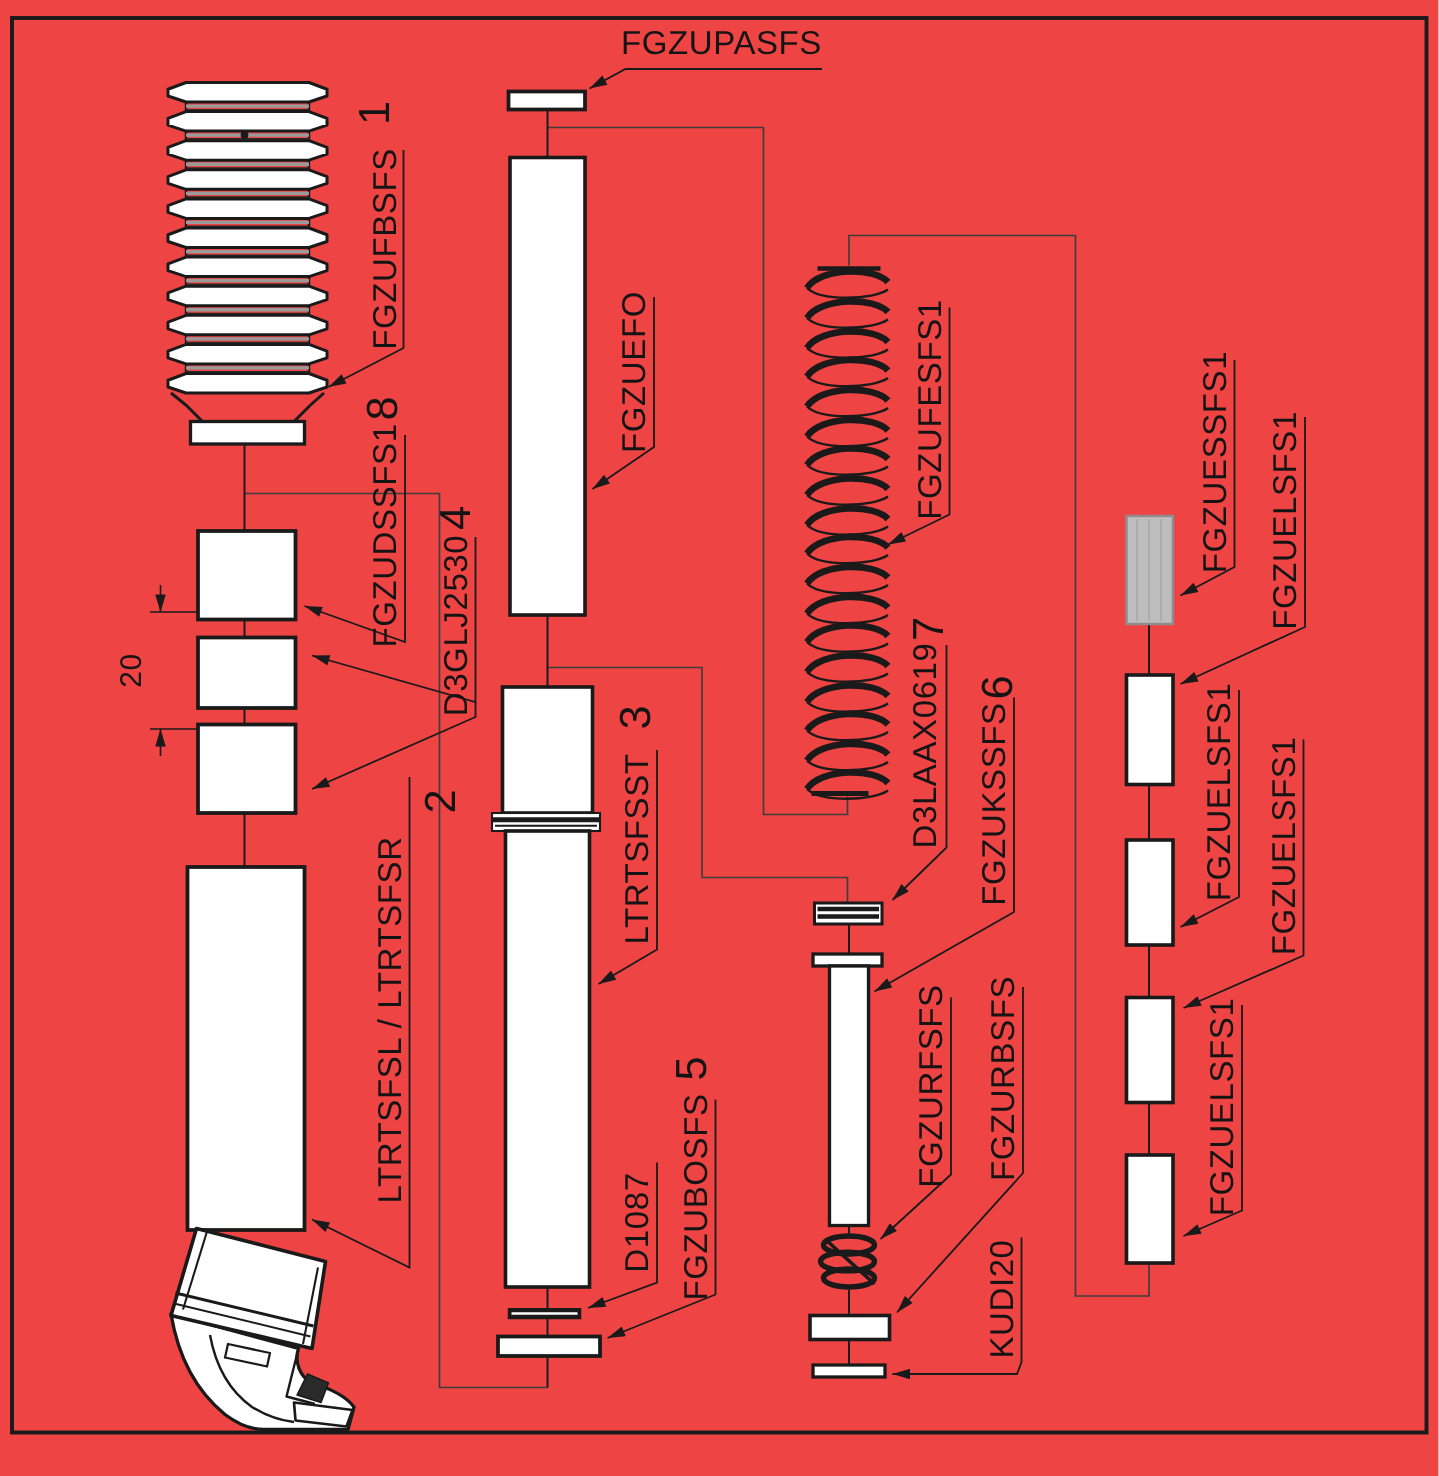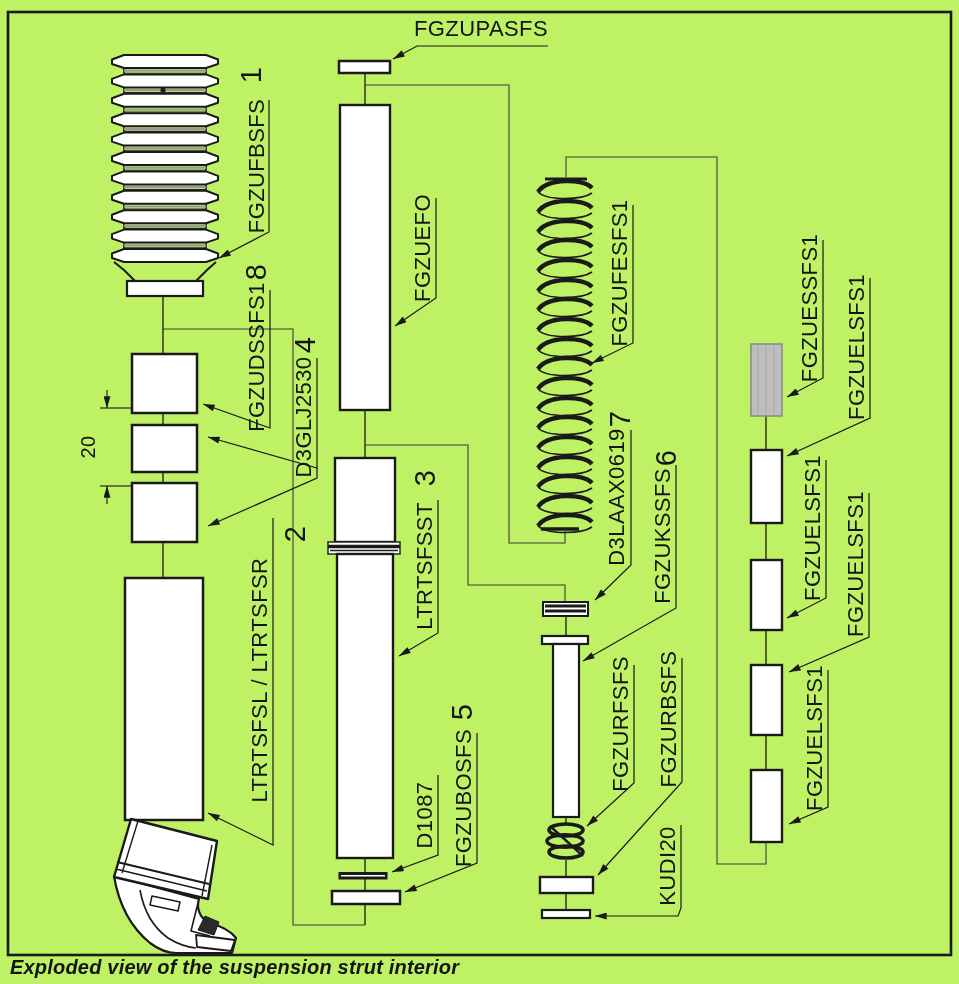--- a/index.html
+++ b/index.html
@@ -1,16 +1,16 @@
 <!DOCTYPE html>
 <html><head>
 <meta charset="utf-8">
 <style>
   html,body{margin:0;padding:0;background:#fff;}
-  #stage{position:relative;width:959px;height:984px;background:#bef264;overflow:hidden;
+  #stage{position:relative;width:959px;height:984px;background:#ef4444;overflow:hidden;
          font-family:"Liberation Sans",sans-serif;color:#111;}
   #art{position:absolute;left:0;top:0;}
   .lbl{position:absolute;transform:translate(-50%,-50%) rotate(-90deg);
        font-size:22px;letter-spacing:.4px;color:#141414;white-space:nowrap;line-height:1;}
   .lbl.horiz{transform:translate(-50%,-50%);}
   .lbl.num{font-size:29px;font-weight:500;}
   .lbl.dim{font-size:20px;}
   #caption{position:absolute;left:10px;top:956px;font-size:20px;font-weight:bold;
            font-style:italic;letter-spacing:.2px;color:#141414;white-space:nowrap;}
 </style>
@@ -261,15 +261,14 @@
   <div class="lbl" style="left:669px;top:719px">FGZURBSFS</div>
   <div class="lbl" style="left:668px;top:866px">KUDI20</div>
 
   <div class="lbl" style="left:810px;top:308px">FGZUESSFS1</div>
   <div class="lbl" style="left:857px;top:347px">FGZUELSFS1</div>
   <div class="lbl" style="left:813px;top:528px">FGZUELSFS1</div>
   <div class="lbl" style="left:856px;top:564px">FGZUELSFS1</div>
   <div class="lbl" style="left:815px;top:738px">FGZUELSFS1</div>
 </div>
 
-<div id="caption">Exploded view of the suspension strut interior</div>
 
 </div>
 
 </body></html>

